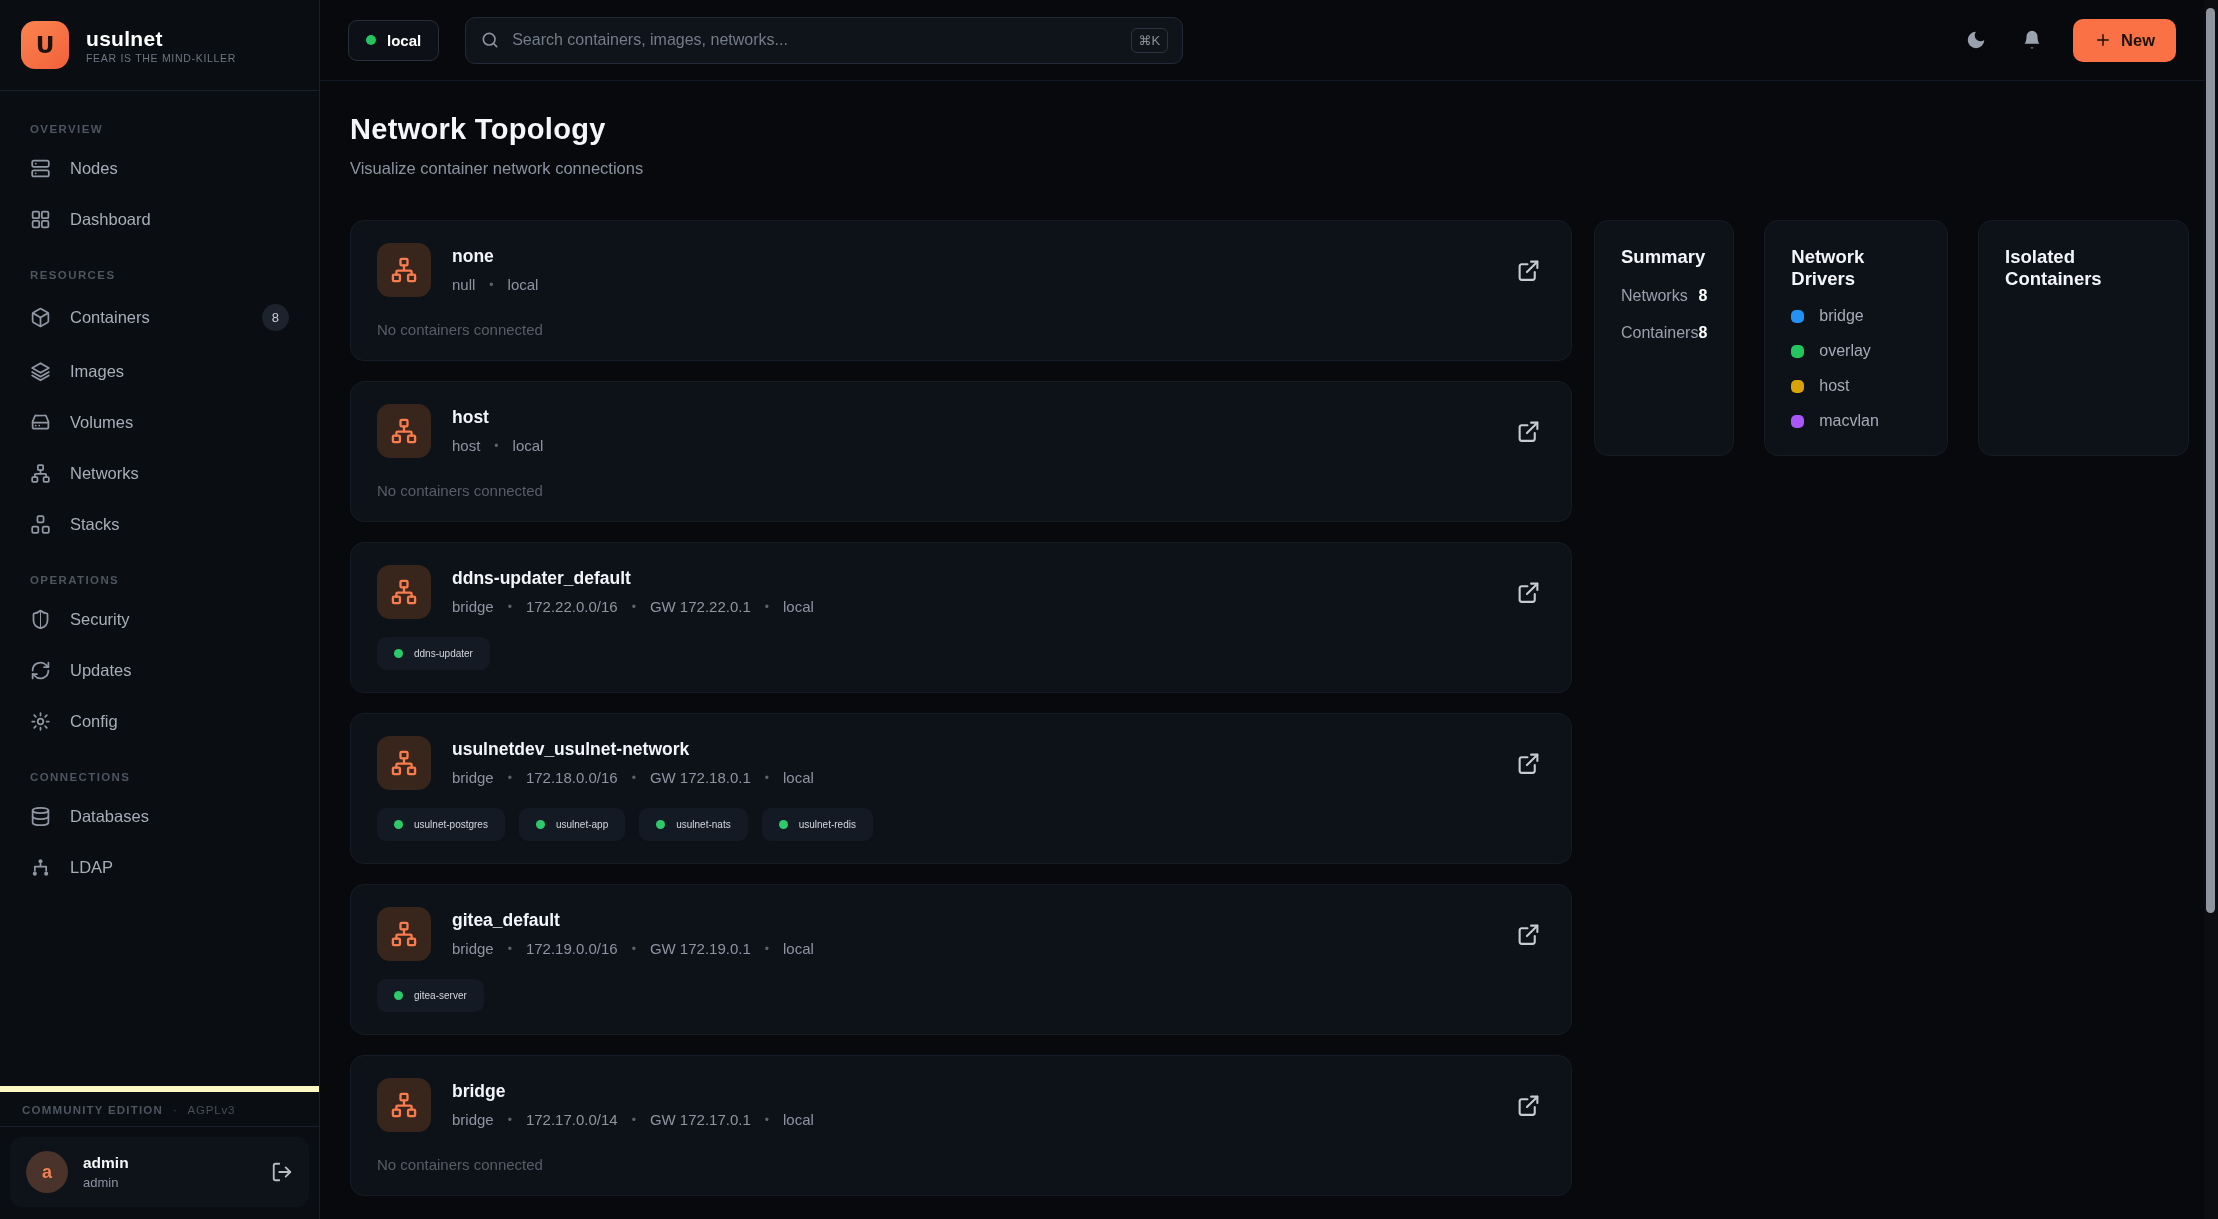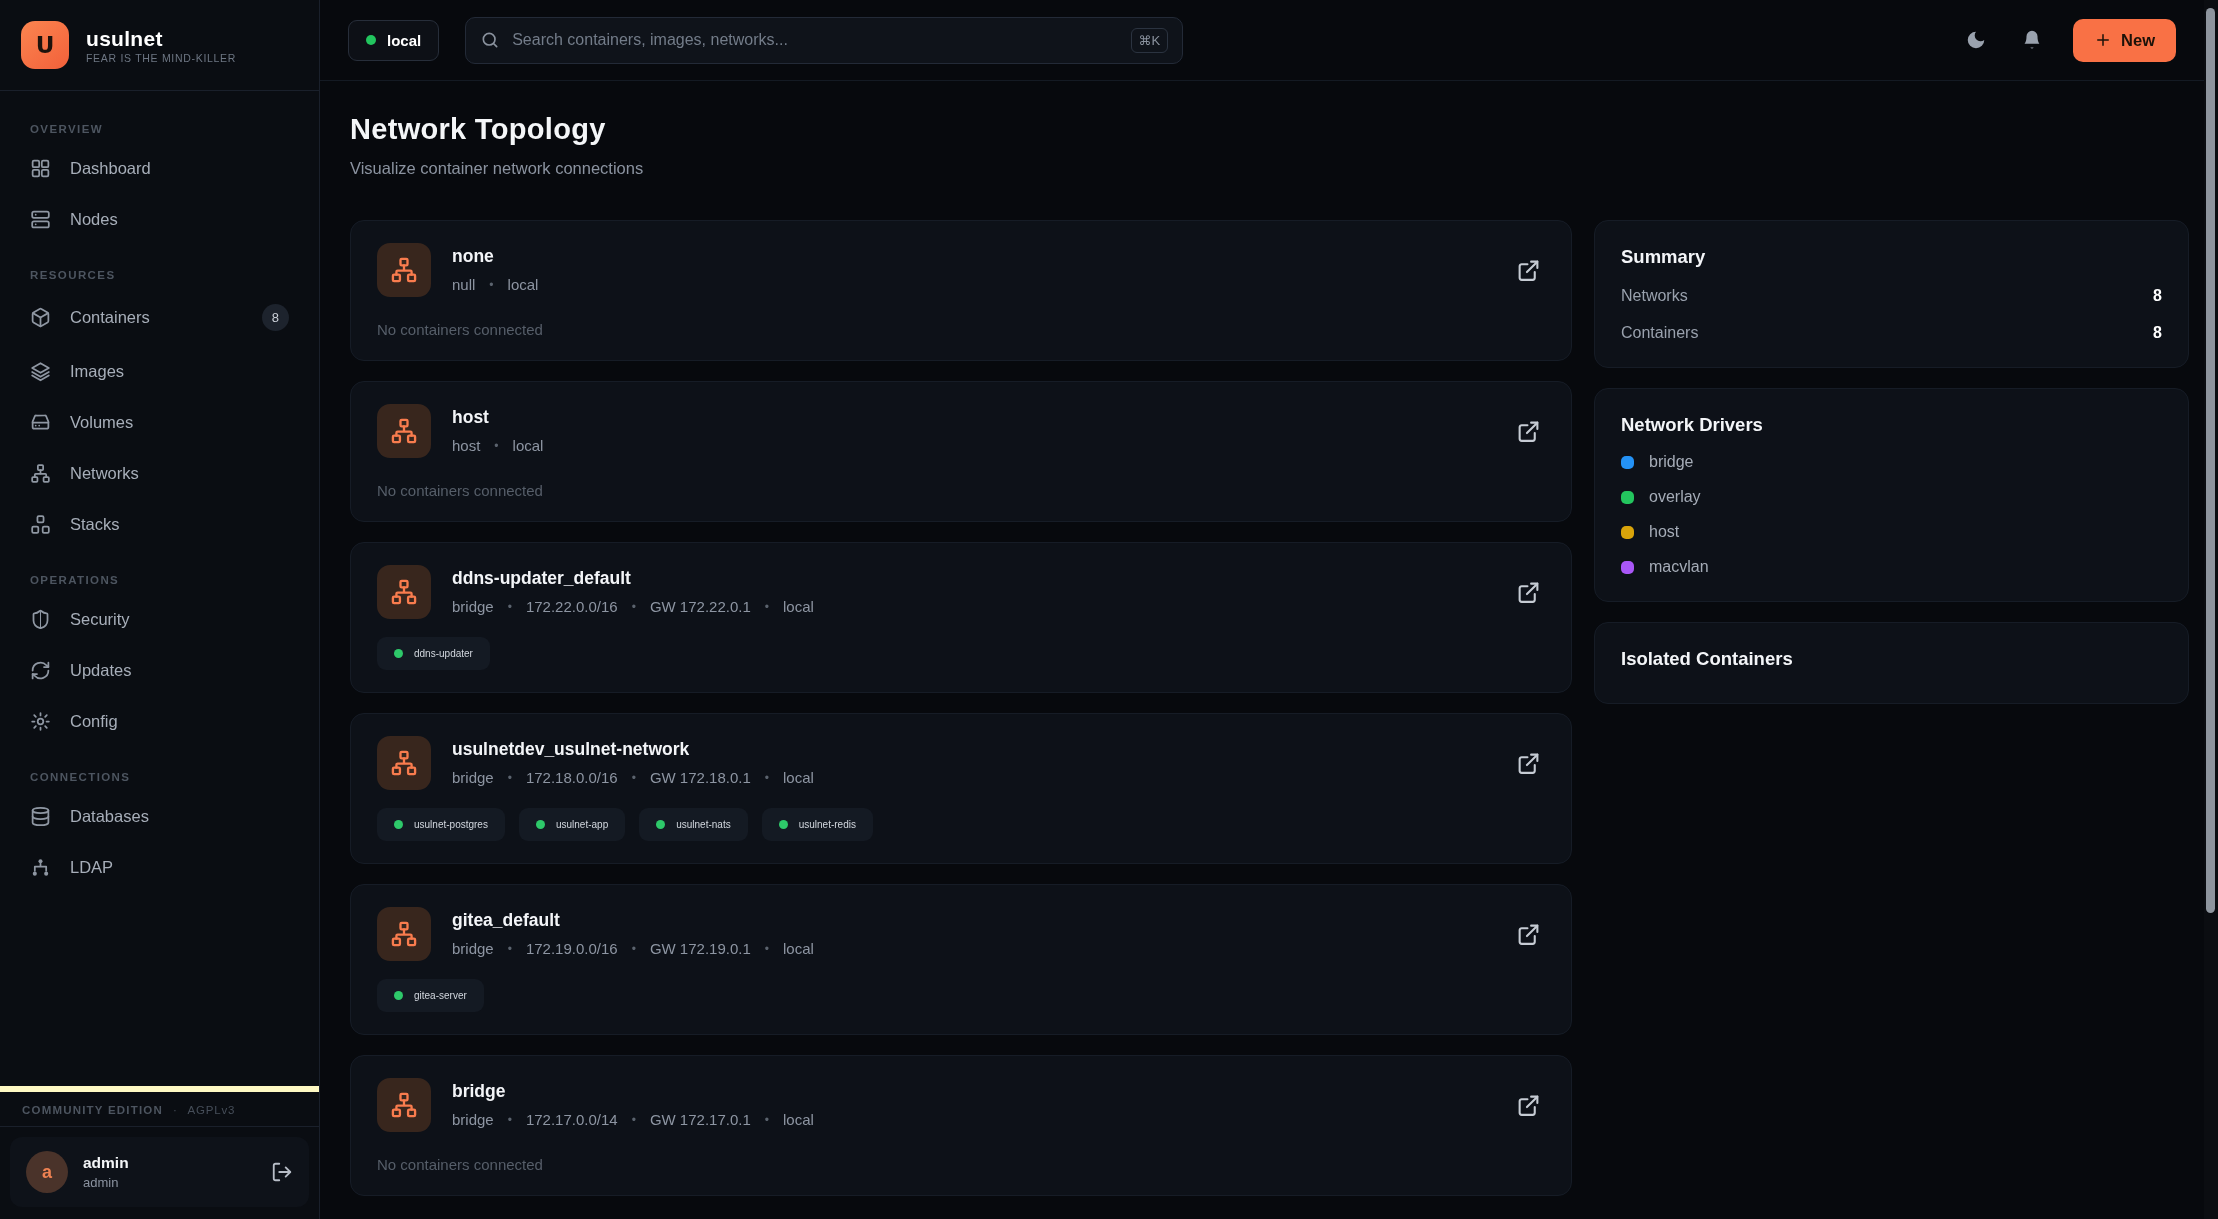--- a/index.html
+++ b/index.html
@@ -144,21 +144,21 @@
   .empty-text { margin-top:24px; font-size:15px; color:#565e69; }
   .chips { margin-top:18px; display:flex; gap:14px; flex-wrap:wrap; }
   .chip {
     background:#141a23; border-radius:9px; padding:11px 17px;
     display:flex; align-items:center; gap:11px;
     font-size:10px; color:#d2d7de; cursor:pointer;
   }
   .chip-dot { width:9px; height:9px; border-radius:50%; background:#2ec96a; }
 
   
-  .panel-col { display:flex; flex-direction:column; gap:20px; }
+  .panel-col { display:flex; flex-direction:row; gap:30px; }
   .panel { background:#0d1118; border:1px solid #161c26; border-radius:14px; padding:25px 26px; }
   .panel-title { font-size:18.5px; font-weight:700; color:#f3f5f8; }
   .summary-row { display:flex; align-items:center; margin-top:19px; font-size:16px; }
   .summary-label { color:#99a1ad; }
   .summary-value { margin-left:auto; color:#ffffff; font-weight:700; }
   .driver-row { display:flex; align-items:center; gap:15px; margin-top:17px;
     font-size:16px; color:#a5acb7; }
   .driver-dot { width:13px; height:13px; border-radius:5px; flex:none; }
   .panel-isolated { min-height:82px; }
 </style>
@@ -171,38 +171,38 @@
     <div>
       <div class="brand-name">usulnet</div>
       <div class="brand-tagline">FEAR IS THE MIND-KILLER</div>
     </div>
   </div>
   <nav class="sidebar-nav" id="nav-sections">
       <div class="nav-section-label">OVERVIEW</div>
       <div class="nav-item">
         <span class="nav-icon">
           <svg width="21" height="21" viewBox="0 0 24 24" fill="none" stroke="currentColor" stroke-width="2" stroke-linecap="round" stroke-linejoin="round">
+            <rect x="2.5" y="3" width="19" height="7" rx="2"></rect>
+            <rect x="2.5" y="14" width="19" height="7" rx="2"></rect>
+            <path d="M6.5 6.5h.01"></path>
+            <path d="M6.5 17.5h.01"></path>
+          </svg>
+        </span>
+        <span>Nodes</span>
+      </div>
+      <div class="nav-item">
+        <span class="nav-icon">
+          <svg width="21" height="21" viewBox="0 0 24 24" fill="none" stroke="currentColor" stroke-width="2" stroke-linecap="round" stroke-linejoin="round">
             <rect x="3" y="3" width="7.5" height="7.5" rx="1.5"></rect>
             <rect x="13.5" y="3" width="7.5" height="7.5" rx="1.5"></rect>
             <rect x="3" y="13.5" width="7.5" height="7.5" rx="1.5"></rect>
             <rect x="13.5" y="13.5" width="7.5" height="7.5" rx="1.5"></rect>
           </svg>
         </span>
         <span>Dashboard</span>
-      </div>
-      <div class="nav-item">
-        <span class="nav-icon">
-          <svg width="21" height="21" viewBox="0 0 24 24" fill="none" stroke="currentColor" stroke-width="2" stroke-linecap="round" stroke-linejoin="round">
-            <rect x="2.5" y="3" width="19" height="7" rx="2"></rect>
-            <rect x="2.5" y="14" width="19" height="7" rx="2"></rect>
-            <path d="M6.5 6.5h.01"></path>
-            <path d="M6.5 17.5h.01"></path>
-          </svg>
-        </span>
-        <span>Nodes</span>
       </div>
       <div class="nav-section-label">RESOURCES</div>
       <div class="nav-item">
         <span class="nav-icon">
           <svg width="21" height="21" viewBox="0 0 24 24" fill="none" stroke="currentColor" stroke-width="2" stroke-linecap="round" stroke-linejoin="round">
             <path d="M21 8a2 2 0 0 0-1-1.73l-7-4a2 2 0 0 0-2 0l-7 4A2 2 0 0 0 3 8v8a2 2 0 0 0 1 1.73l7 4a2 2 0 0 0 2 0l7-4A2 2 0 0 0 21 16Z"></path>
             <path d="m3.3 7 8.7 5 8.7-5"></path>
             <path d="M12 22V12"></path>
           </svg>
         </span>

